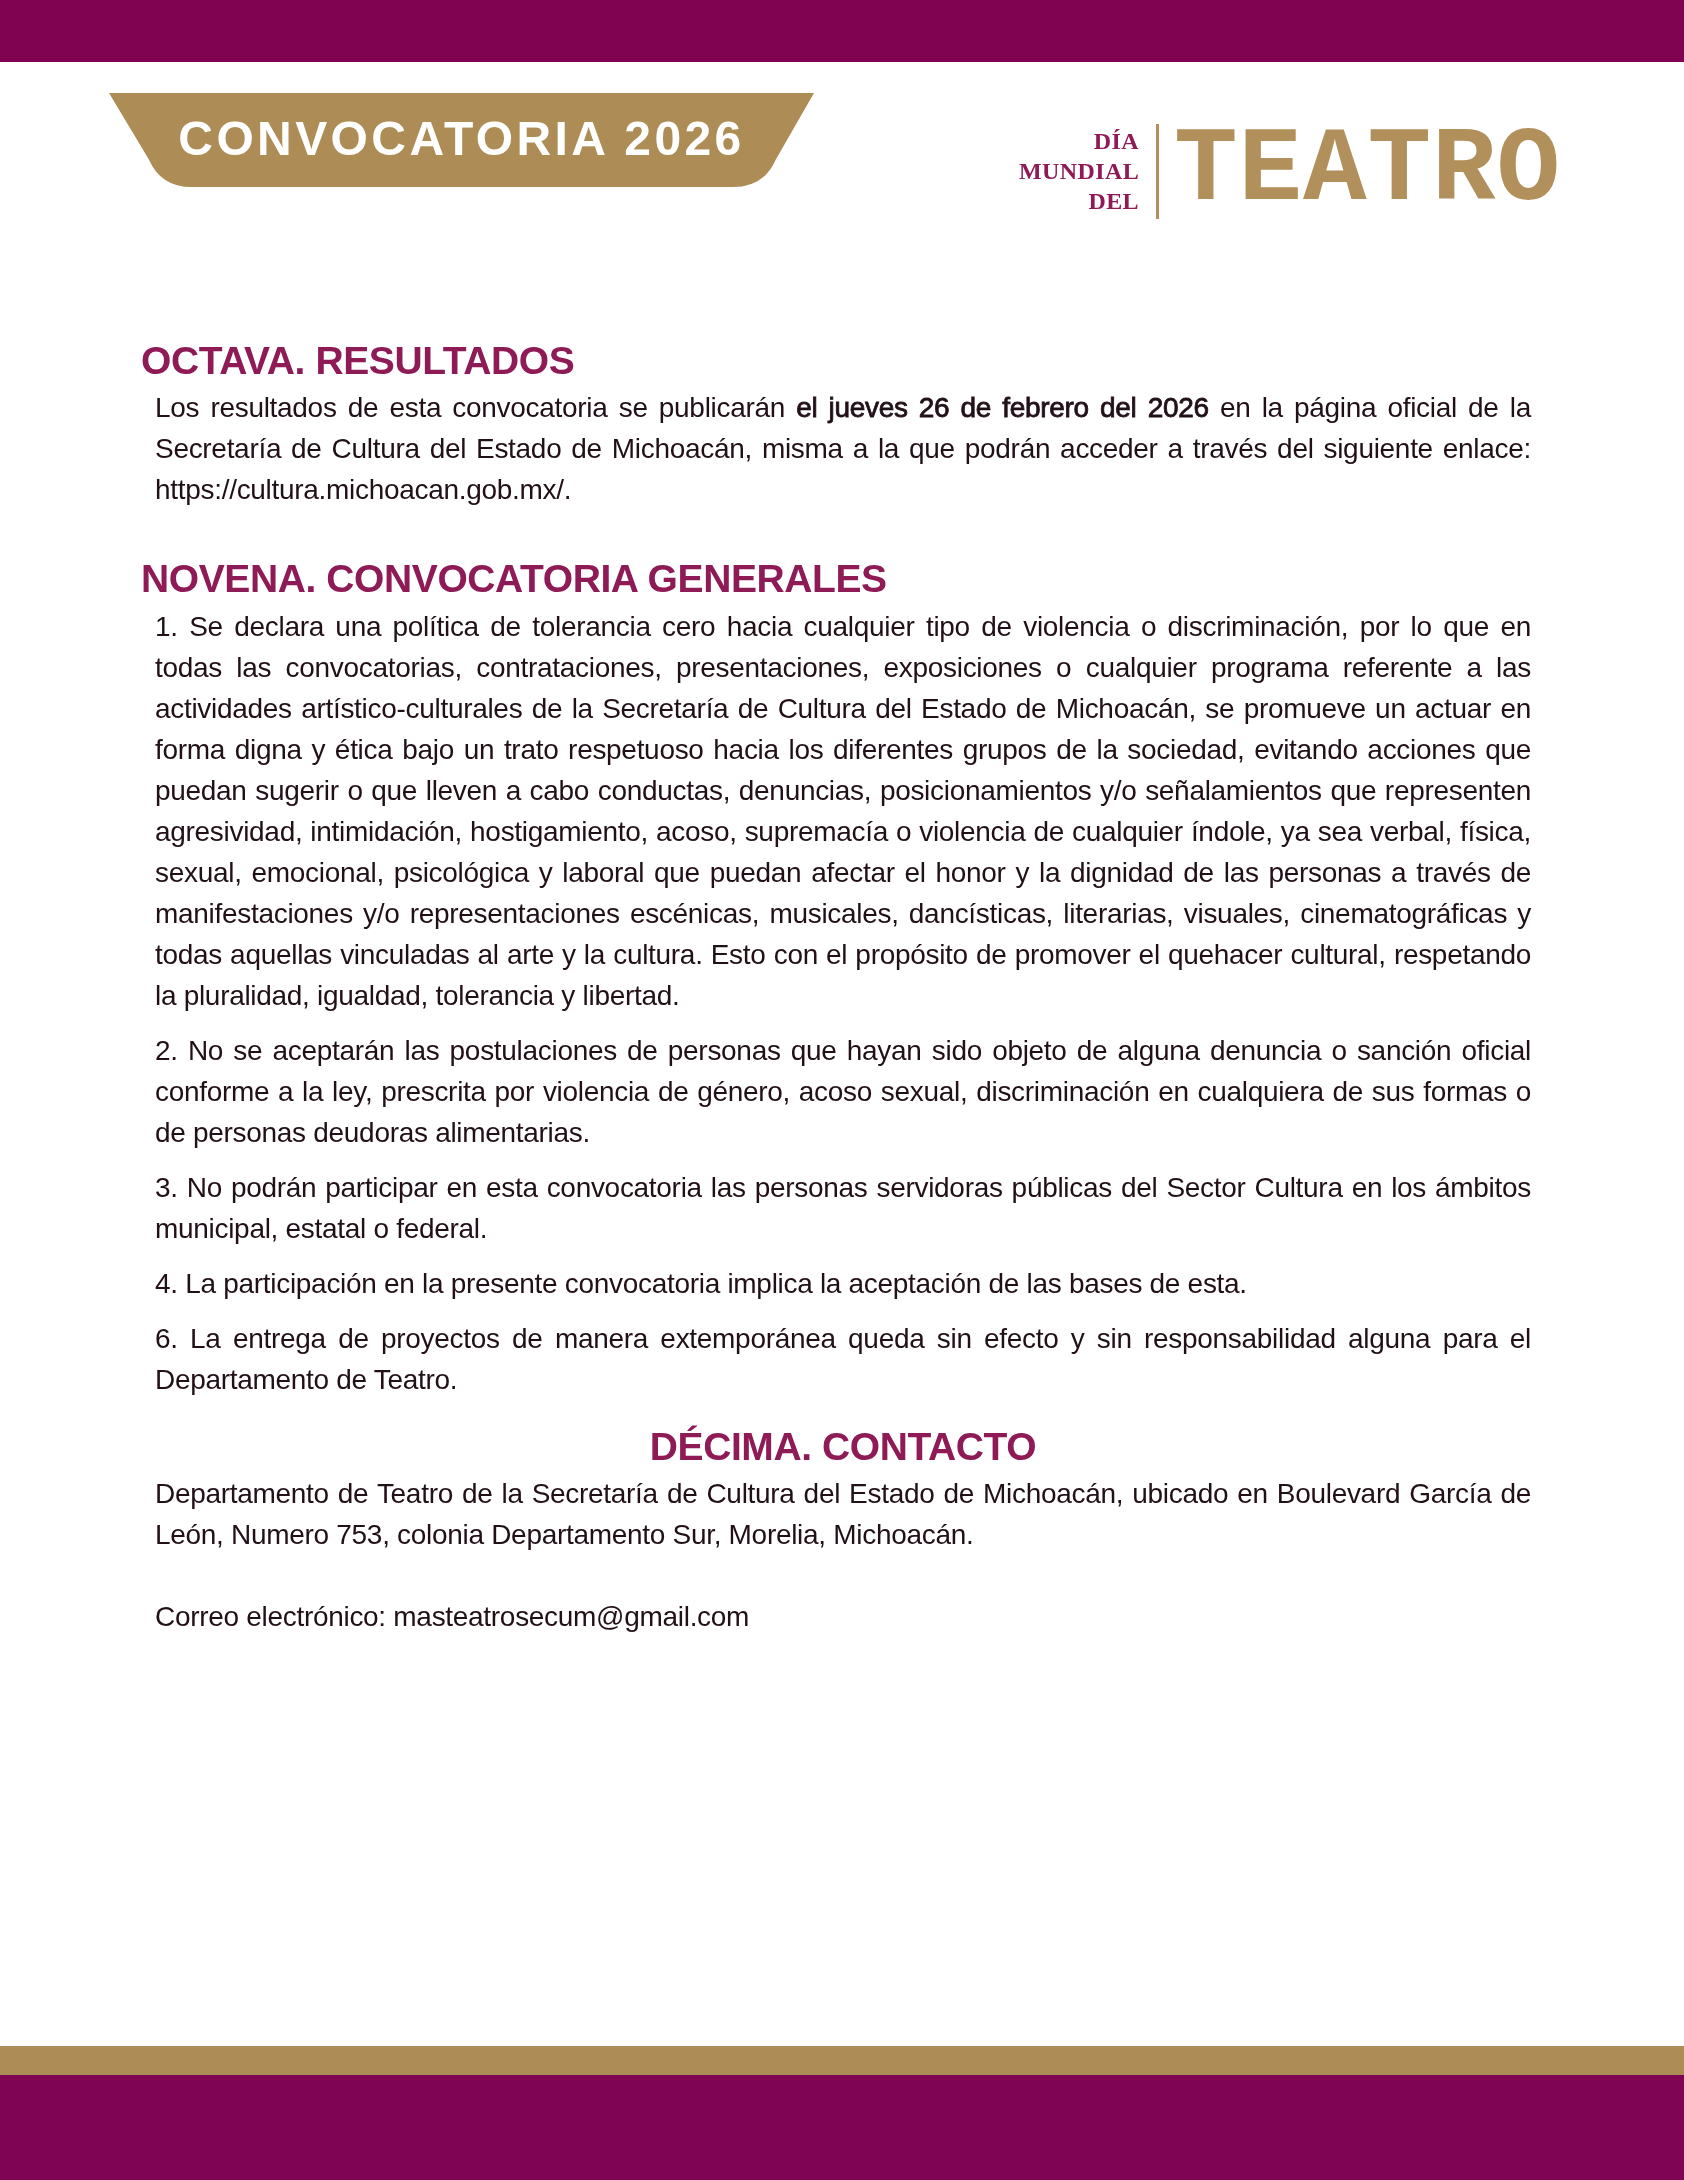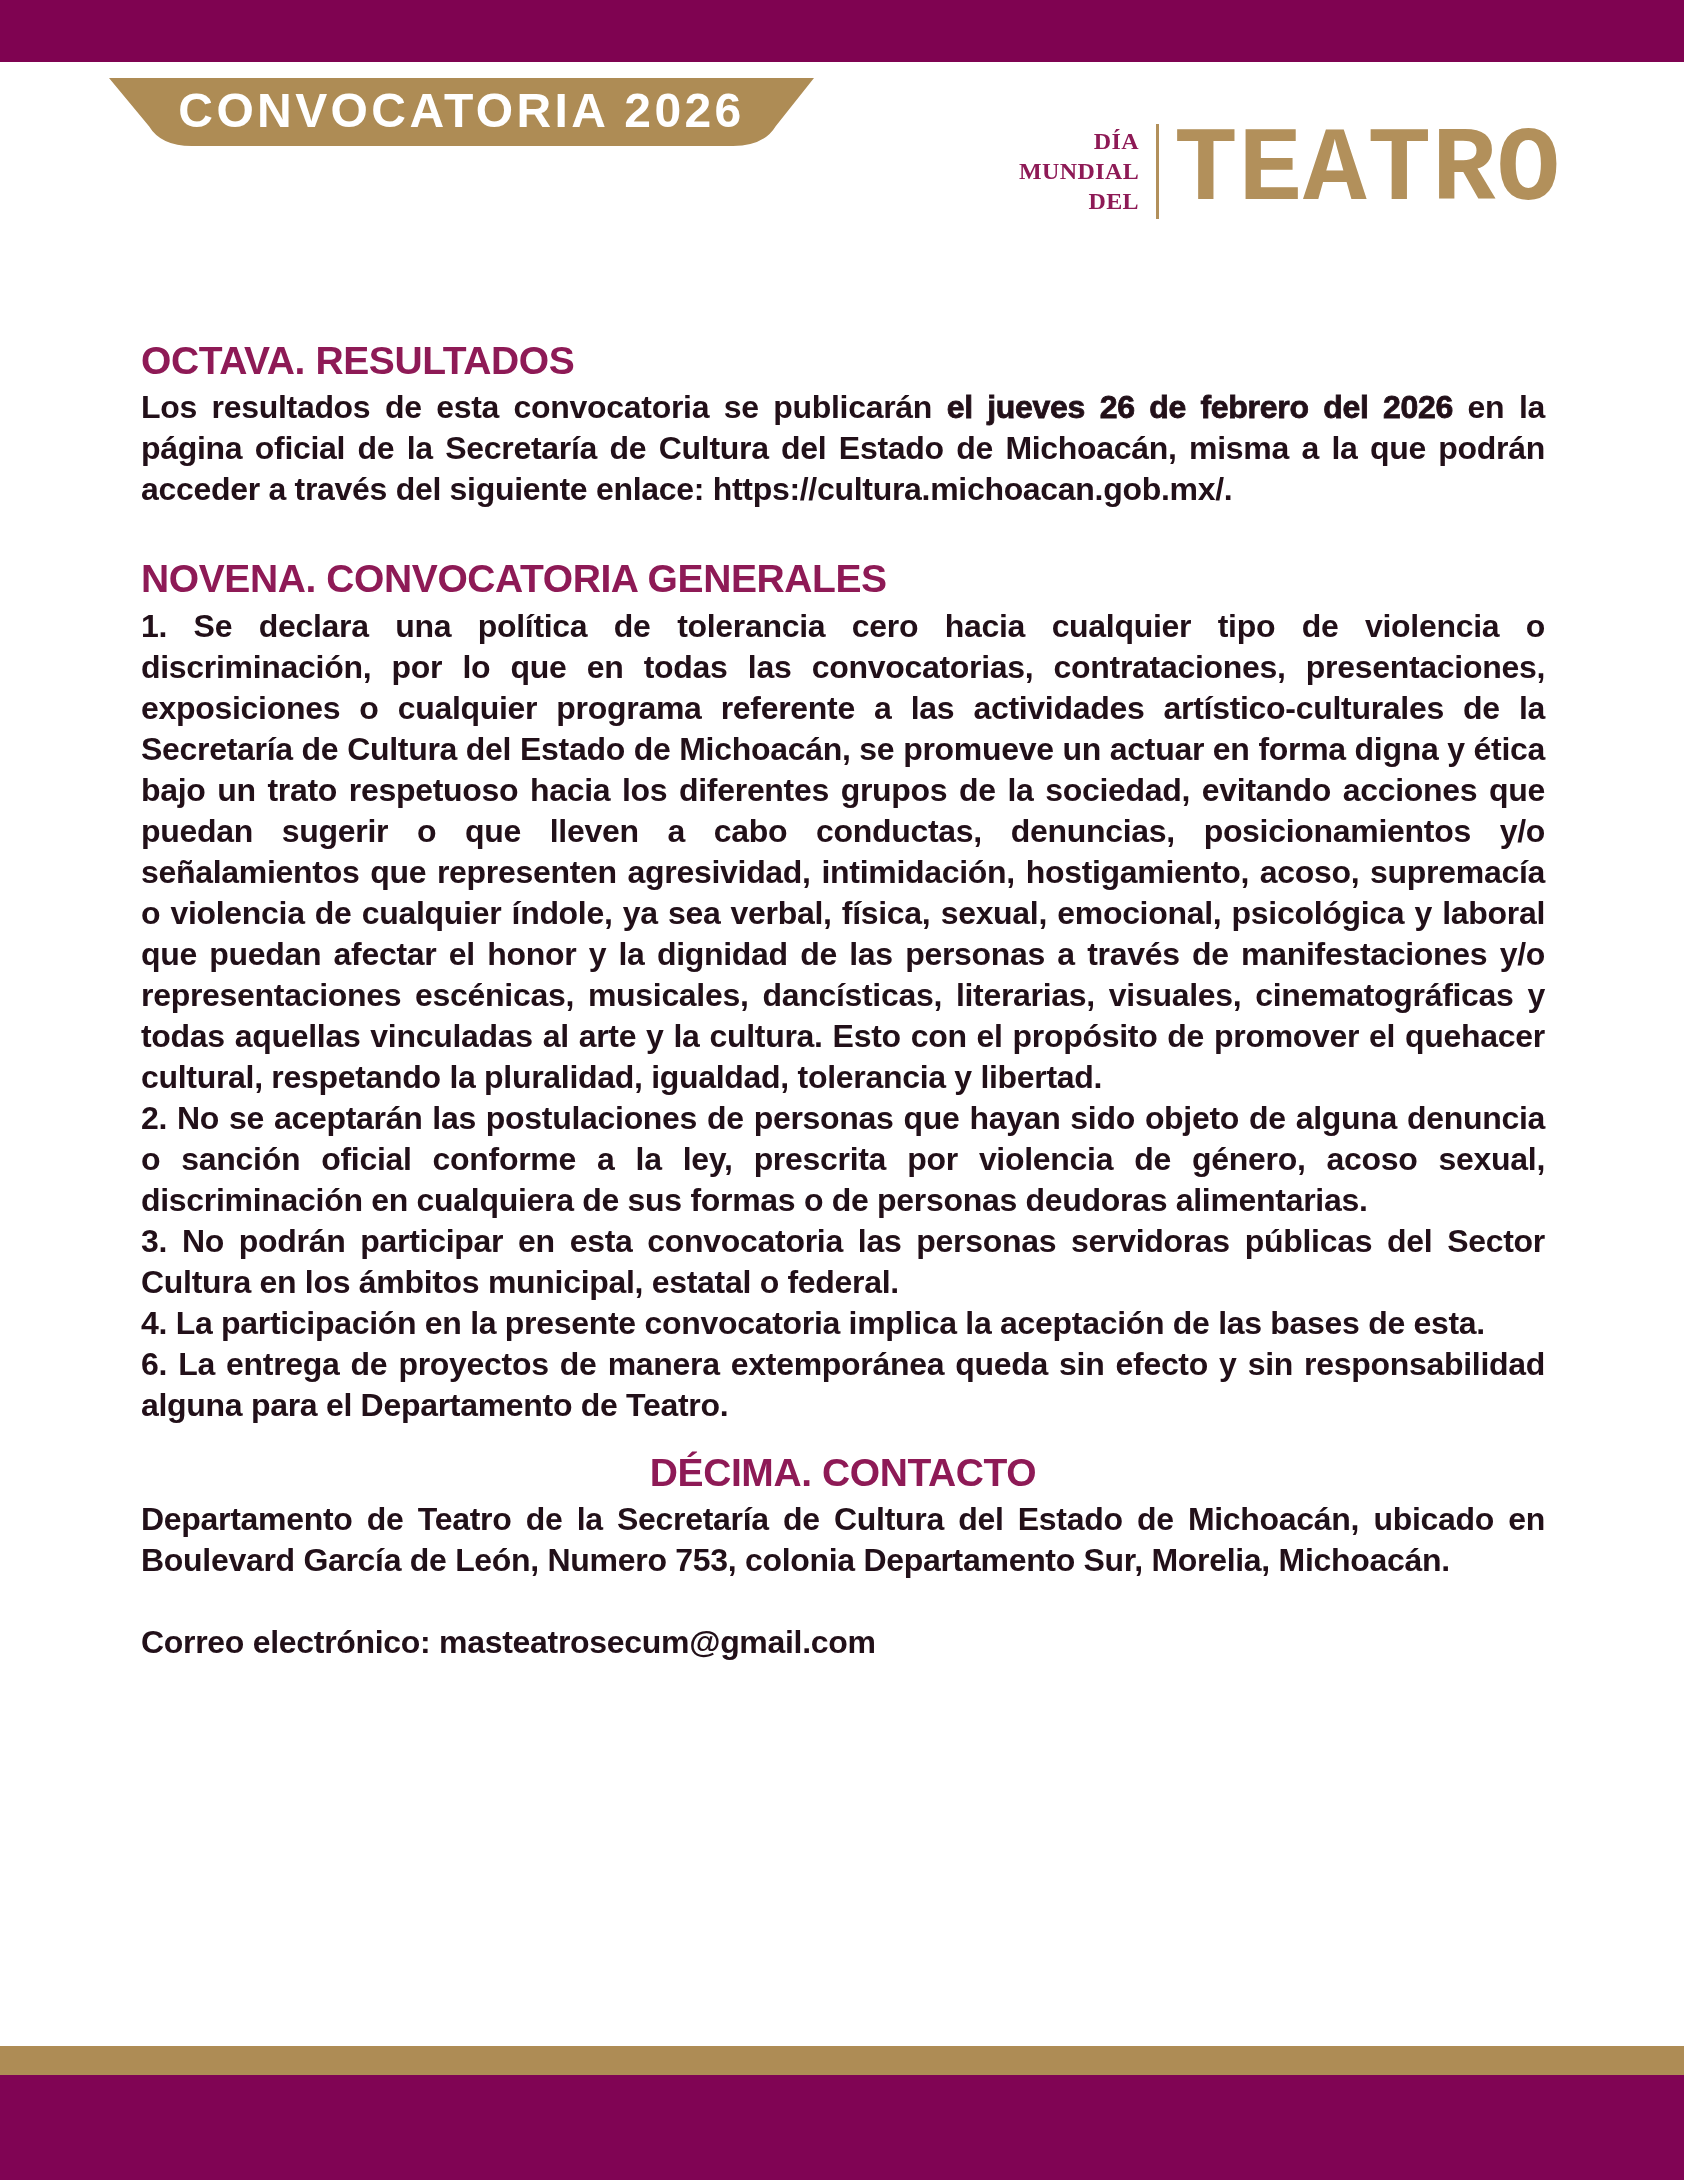--- a/index.html
+++ b/index.html
@@ -3,21 +3,21 @@
 <meta charset="utf-8">
 <style>
   html,body{margin:0;padding:0;background:#e8e8e8;}
   .page{
     position:relative;width:1685px;height:2181px;background:#ffffff;
     overflow:hidden;font-family:"Liberation Sans","DejaVu Sans",sans-serif;
   }
   
   .top-band{position:absolute;left:0;top:0;width:100%;height:62px;background:#7F0351;}
   
-  .banner{position:absolute;left:109px;top:78px;width:705px;height:68px;}
+  .banner{position:absolute;left:109px;top:93px;width:705px;height:94px;}
   .banner svg{position:absolute;left:0;top:0;width:100%;height:100%;display:block;}
   .banner-label{
     position:absolute;left:50%;top:50%;transform:translate(-50%,-52%);
     color:#ffffff;font-weight:700;font-size:48px;letter-spacing:3.4px;white-space:nowrap;
   }
   
   .logo{position:absolute;top:118px;right:124px;display:flex;align-items:center;}
   .logo-lines{
     text-align:right;color:#8E1A56;font-family:"Liberation Serif","DejaVu Serif",serif;
     font-weight:700;font-size:24px;line-height:30px;letter-spacing:0.4px;
@@ -27,21 +27,21 @@
     color:#B2905B;font-family:Liberation Mono, monospace;
     font-weight:700;font-size:106px;line-height:1;letter-spacing:0.9px;
   }
   
   .content{position:absolute;left:141px;top:339px;width:1404px;color:#221019;}
   .content h2{
     margin:0;font-size:39px;line-height:44px;font-weight:700;
     color:#8E1A56;letter-spacing:-0.4px;
   }
   .content p{
-    margin:0;font-size:32px;line-height:41px;font-weight:700;
+    margin:14px;font-size:28px;line-height:41px;font-weight:400;
     letter-spacing:-0.3px;text-align:justify;
   }
   .content p.first{margin-top:4.3px;}
   .h-novena{margin-top:47px !important;}
   .h-decima{margin-top:25.6px !important;text-align:center;}
   .email-line{margin-top:41px !important;}
   .xbold{-webkit-text-stroke:0.8px currentColor;}
   
   .bottom-gold{position:absolute;left:0;bottom:106px;width:100%;height:29px;background:#AE8C55;}
   .footer-band{position:absolute;left:0;bottom:0;width:100%;height:106px;background:#800454;}

